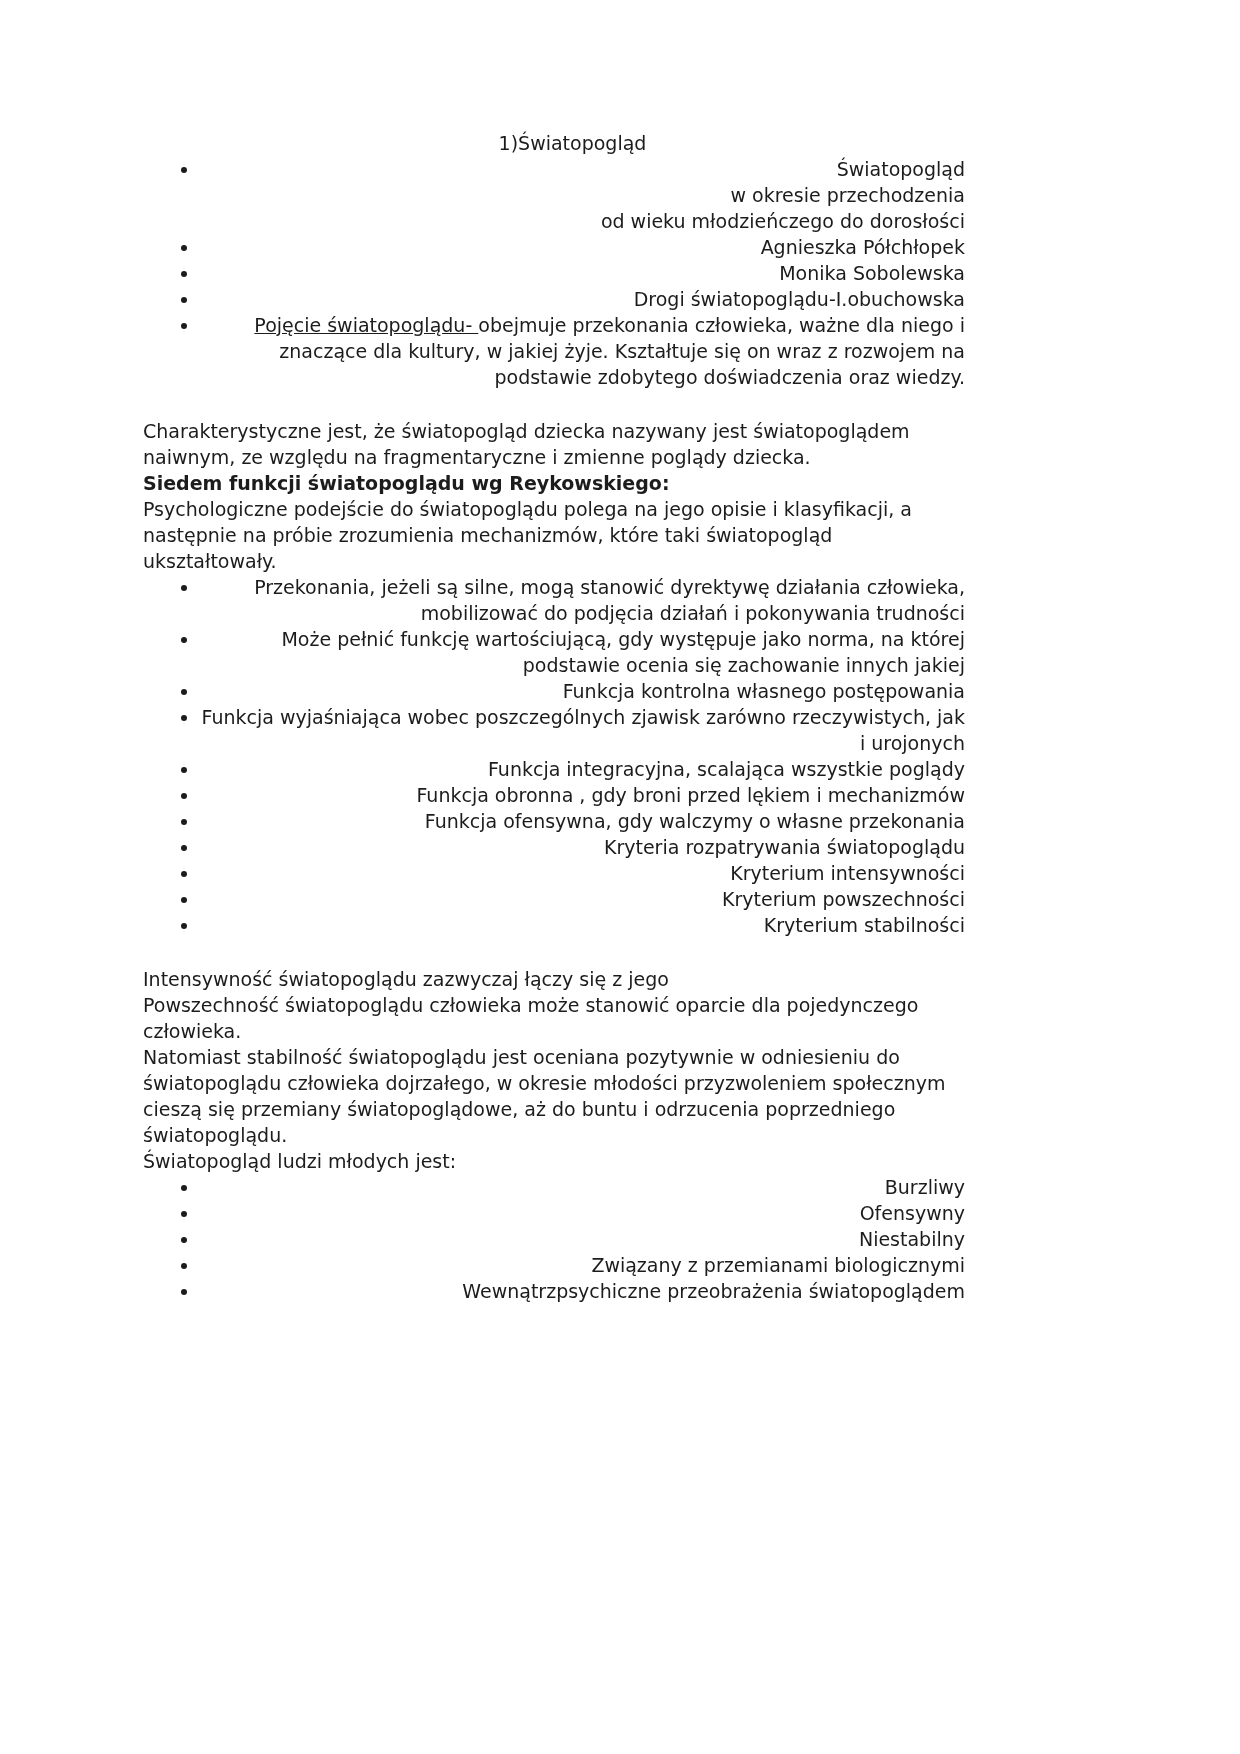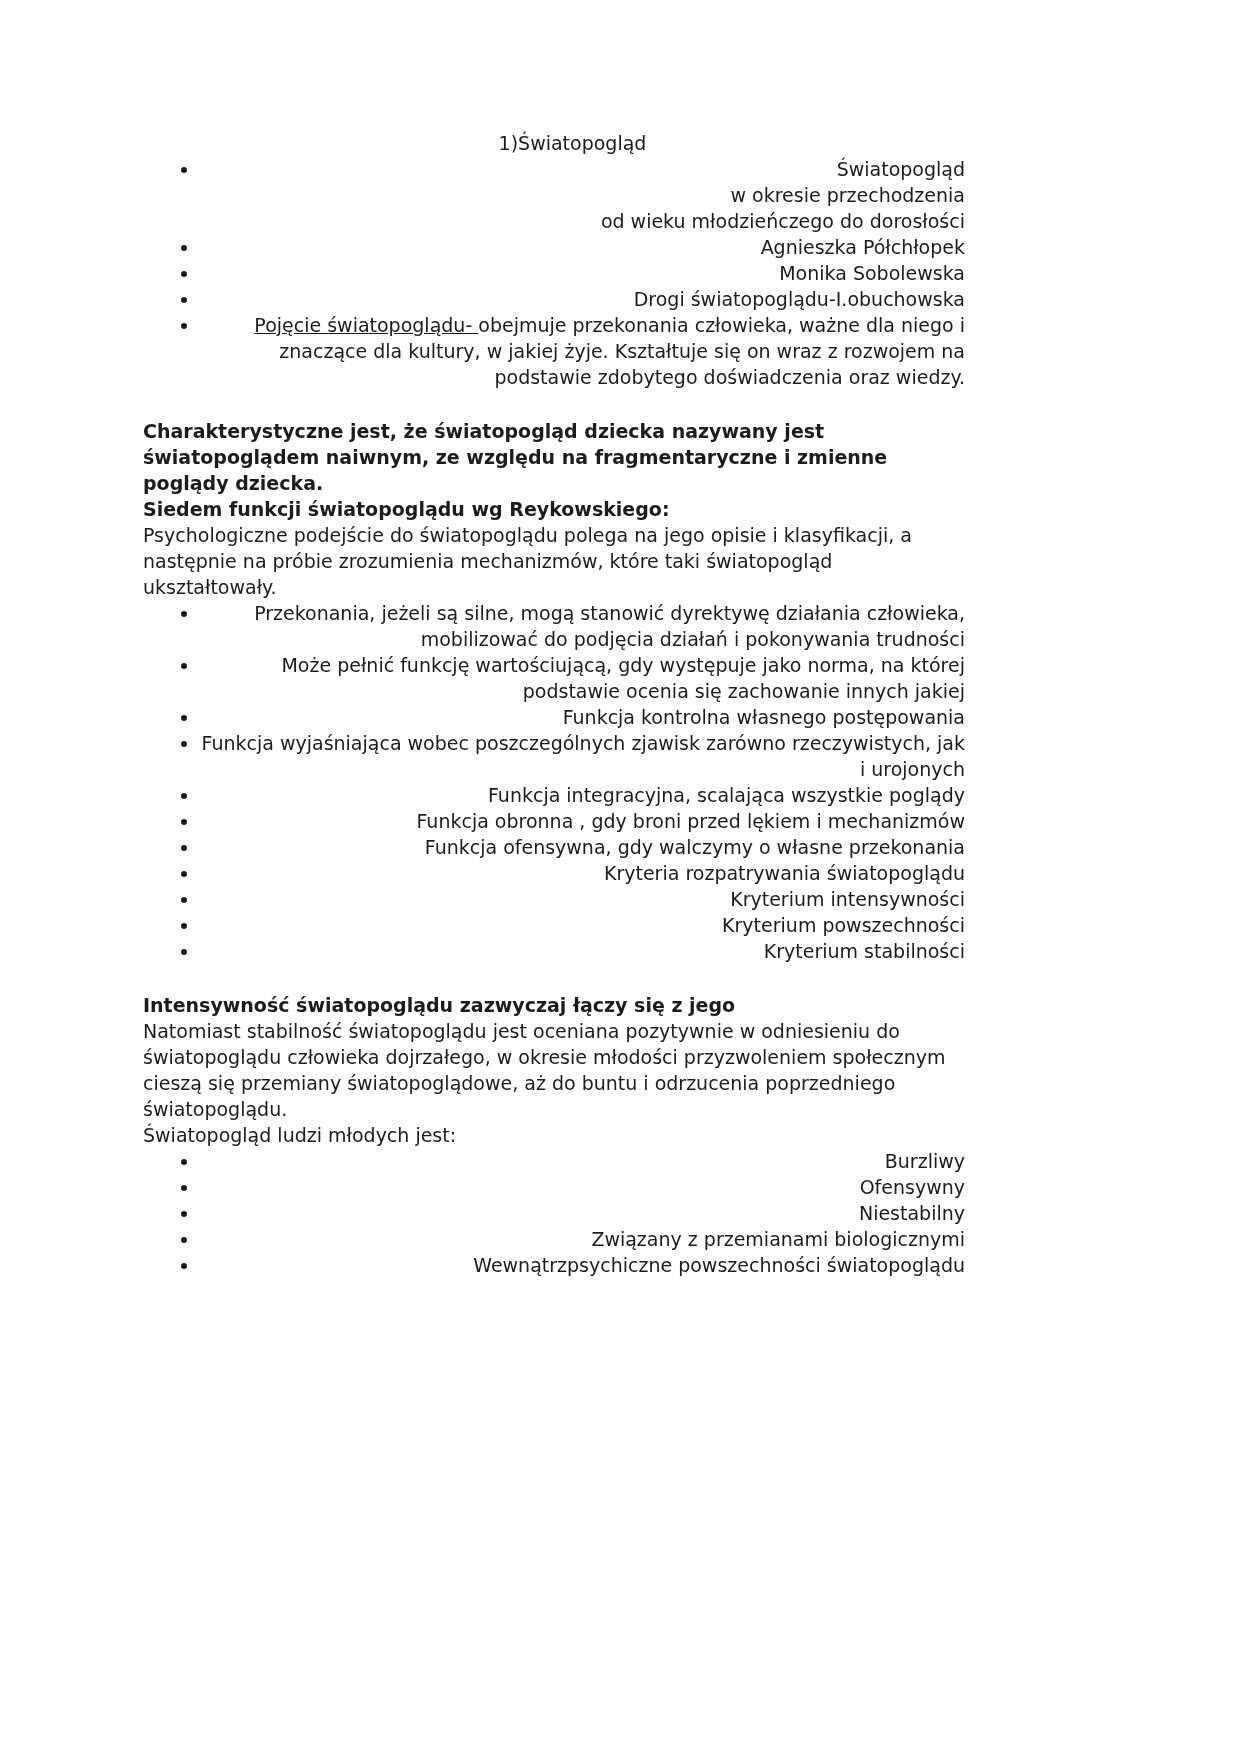--- a/index.html
+++ b/index.html
@@ -34,21 +34,20 @@
     padding: 0;
   }
   .cont-line {
     margin-left: 8px;
   }
   .para {
     margin: 0;
   }
   .gap-before {
     margin-top: 28px;
-    font-weight: bold;
   }
   .bold {
     font-weight: bold;
   }
   .underline {
     text-decoration: underline;
   }
 </style>
 </head>
 <body>
@@ -84,24 +83,25 @@
     <li>Funkcja ofensywna, gdy walczymy o własne przekonania</li>
     <li>Kryteria rozpatrywania światopoglądu</li>
     <li>Kryterium intensywności</li>
     <li>Kryterium powszechności</li>
     <li>Kryterium stabilności</li>
   </ul>
 
   <div class="para gap-before">
     <div>Intensywność światopoglądu zazwyczaj łączy się z jego</div>
   </div>
+  <div class="para">Powszechność światopoglądu człowieka może stanowić oparcie dla pojedynczego człowieka.</div>
   <div class="para">Natomiast stabilność światopoglądu jest oceniana pozytywnie w odniesieniu do światopoglądu człowieka dojrzałego, w okresie młodości przyzwoleniem społecznym cieszą się przemiany światopoglądowe, aż do buntu i odrzucenia poprzedniego światopoglądu.</div>
   <div class="para">Światopogląd ludzi młodych jest:</div>
 
   <ul class="bullets">
     <li>Burzliwy</li>
     <li>Ofensywny</li>
     <li>Niestabilny</li>
     <li>Związany z przemianami biologicznymi</li>
-    <li>Wewnątrzpsychiczne powszechności światopoglądu</li>
+    <li>Wewnątrzpsychiczne przeobrażenia światopoglądem</li>
   </ul>
 
 </div>
 
 </body></html>

